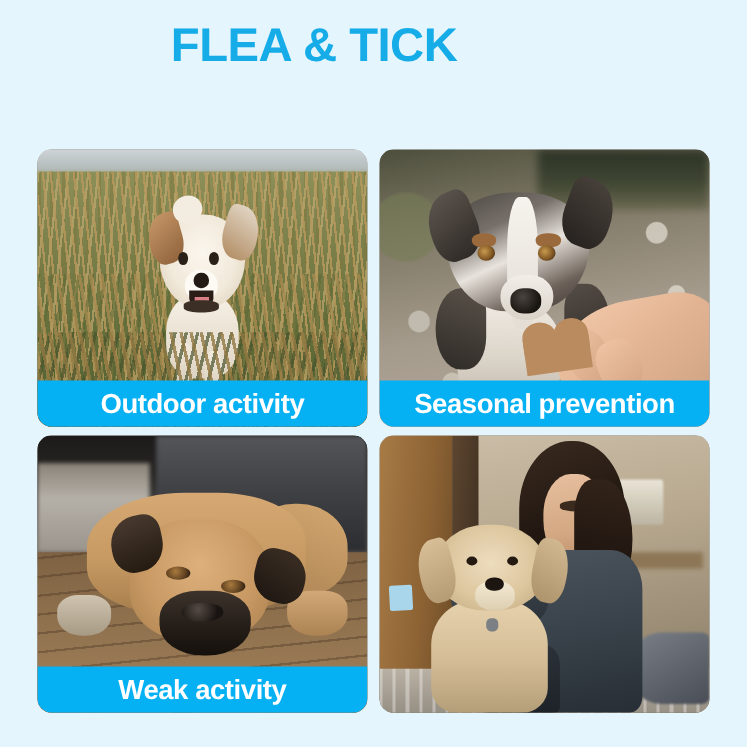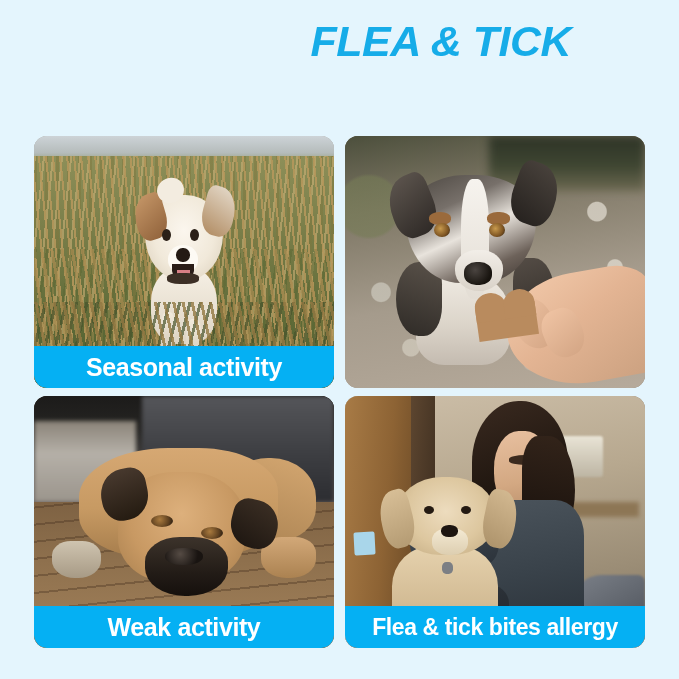--- a/index.html
+++ b/index.html
@@ -21,22 +21,21 @@
     background: #e4f5fd;
     box-sizing: border-box;
   }
 
   
   .heading {
     position: absolute;
     left: 0;
     top: 18px;
     width: 571px;
-    text-align: right;
-    font-style: italic;
+    text-align: center;
   }
   .heading-line {
     display: block;
     color: #16ace8;
     font-family: "Liberation Sans", sans-serif;
     font-weight: bold;
     font-size: 43px;
     line-height: 47px;
     letter-spacing: -0.5px;
     white-space: nowrap;
@@ -515,21 +514,21 @@
           <div class="eye-l"></div>
           <div class="eye-r"></div>
           <div class="snout"></div>
           <div class="nose"></div>
           <div class="mouth"></div>
           <div class="tongue"></div>
           <div class="collar"></div>
         </div>
         <div class="fg"></div>
       </div>
-      <div class="caption">Seasonal activity</div>
+      <div class="caption">Outdoor activity</div>
     </div>
 
     <div class="card">
       <div class="card-photo ph2">
         <div class="ground"></div>
         <div class="trees"></div>
         <div class="dog">
           <div class="chest"></div>
           <div class="ruff-l"></div>
           <div class="ruff-r"></div>
@@ -543,20 +542,21 @@
           <div class="eye-r"></div>
           <div class="snout"></div>
           <div class="nose"></div>
         </div>
         <div class="hand">
           <div class="finger f1"></div>
           <div class="finger f2"></div>
         </div>
         <div class="treat"></div>
       </div>
+      <div class="caption">Seasonal prevention</div>
     </div>
 
     <div class="card">
       <div class="card-photo ph3">
         <div class="room"></div>
         <div class="cabinet"></div>
         <div class="couch"></div>
         <div class="floor"></div>
         <div class="dog">
           <div class="rear"></div>
@@ -601,17 +601,16 @@
           <div class="dhead"></div>
           <div class="dear-l"></div>
           <div class="dear-r"></div>
           <div class="deye-l"></div>
           <div class="deye-r"></div>
           <div class="dmuzzle"></div>
           <div class="dnose"></div>
           <div class="tag"></div>
         </div>
       </div>
-      <div class="caption small">Flea &amp; tick bites allergy</div>
     </div>
 
   </div>
 </div>
 
 </body></html>

